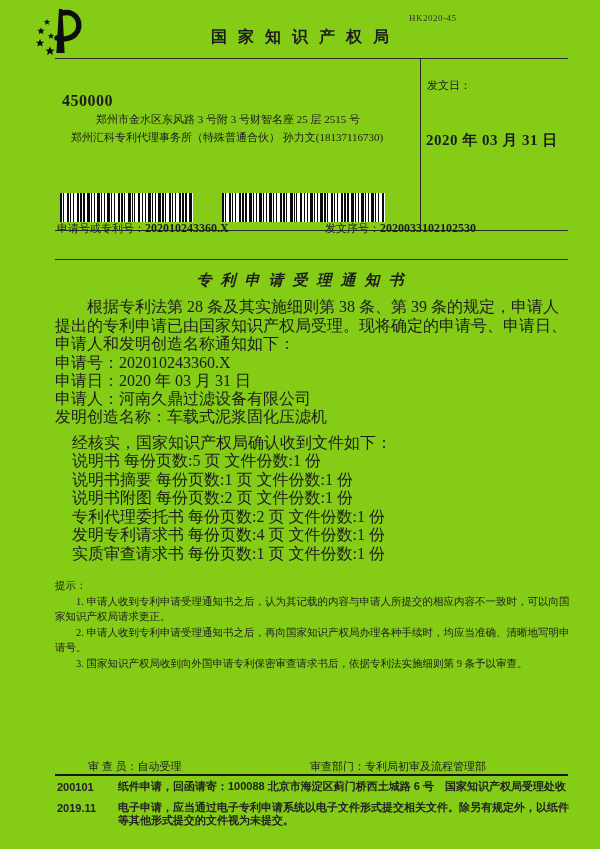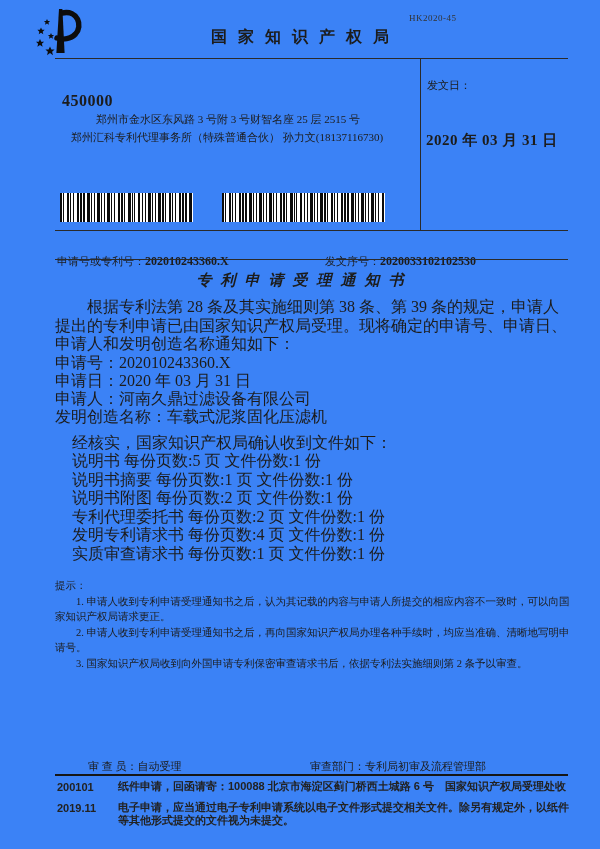--- a/index.html
+++ b/index.html
@@ -1,19 +1,19 @@
 <!DOCTYPE html>
 <html><head>
 <meta charset="utf-8">
 <style>
   * { margin:0; padding:0; box-sizing:border-box; }
   html,body { background:#888; }
   .page {
     position:relative; width:600px; height:849px; margin:0 auto;
-    background:#3b82f6; color:#1c1c1c; overflow:hidden;
+    background:#84cc16; color:#1c1c1c; overflow:hidden;
     font-family:"Liberation Serif","DejaVu Serif",serif;
   }
   
   .logo { position:absolute; left:36px; top:6px; width:48px; height:50px; }
   .form-code { position:absolute; left:409px; top:13px; font-size:9px; letter-spacing:.5px; color:#333; }
   .agency-name {
     position:absolute; top:27px; left:0; width:100%; text-align:center;
     font-size:16px; font-weight:bold; letter-spacing:11px; text-indent:11px;
   }
   .rule { position:absolute; left:55px; right:32px; border-top:1.6px solid #2a2a2a; }
@@ -31,21 +31,21 @@
   
   .barcode { position:absolute; top:193px; height:29px;
     background:repeating-linear-gradient(90deg,
       #0b0b0b 0 1.6px, #fff 1.6px 3px, #0b0b0b 3px 4.2px, #fff 4.2px 6.6px,
       #0b0b0b 6.6px 9.4px, #fff 9.4px 10.4px, #0b0b0b 10.4px 11.4px, #fff 11.4px 13.2px,
       #0b0b0b 13.2px 14.2px, #fff 14.2px 16.8px, #0b0b0b 16.8px 19.2px, #fff 19.2px 20.4px);
   }
   .barcode-1 { left:60px;  width:133px; }
   .barcode-2 { left:222px; width:163px; }
   
-  .ref-label { position:absolute; top:254px; font-size:11px; }
+  .ref-label { position:absolute; top:221px; font-size:11px; }
   .ref-value { font-family:"Liberation Serif",serif; font-weight:bold; font-size:12px; }
   .ref-app    { left:57px; }
   .ref-serial { left:325px; }
   
   .notice-title {
     position:absolute; top:271px; left:0; width:100%; text-align:center;
     font-size:15px; font-weight:bold; letter-spacing:9px; text-indent:9px;font-style:italic;
   }
   .body { position:absolute; left:55px; right:30px; top:296px; font-size:16px; line-height:18.5px; }
   .intro { text-indent:2em; margin-top:2px; }
@@ -124,21 +124,21 @@
     <div class="doc-line">说明书附图 每份页数:2 页 文件份数:1 份</div>
     <div class="doc-line">专利代理委托书 每份页数:2 页 文件份数:1 份</div>
     <div class="doc-line">发明专利请求书 每份页数:4 页 文件份数:1 份</div>
     <div class="doc-line">实质审查请求书 每份页数:1 页 文件份数:1 份</div>
   </div>
 
   <div class="tips">
     <div>提示：</div>
     <div class="tip-item">1. 申请人收到专利申请受理通知书之后，认为其记载的内容与申请人所提交的相应内容不一致时，可以向国家知识产权局请求更正。</div>
     <div class="tip-item">2. 申请人收到专利申请受理通知书之后，再向国家知识产权局办理各种手续时，均应当准确、清晰地写明申请号。</div>
-    <div class="tip-item">3. 国家知识产权局收到向外国申请专利保密审查请求书后，依据专利法实施细则第 2 条予以审查。</div>
+    <div class="tip-item">3. 国家知识产权局收到向外国申请专利保密审查请求书后，依据专利法实施细则第 9 条予以审查。</div>
   </div>
 
   <div class="review-label review-examiner"><span>审 查 员：</span><span>自动受理</span></div>
   <div class="review-label review-dept"><span>审查部门：</span><span>专利局初审及流程管理部</span></div>
 
   <div class="footer-rule"></div>
   <div class="footer">
     <div class="code">200101</div>
     <div>纸件申请，回函请寄：100088 北京市海淀区蓟门桥西土城路 6 号　国家知识产权局受理处收</div>
     <div class="code">2019.11</div>

